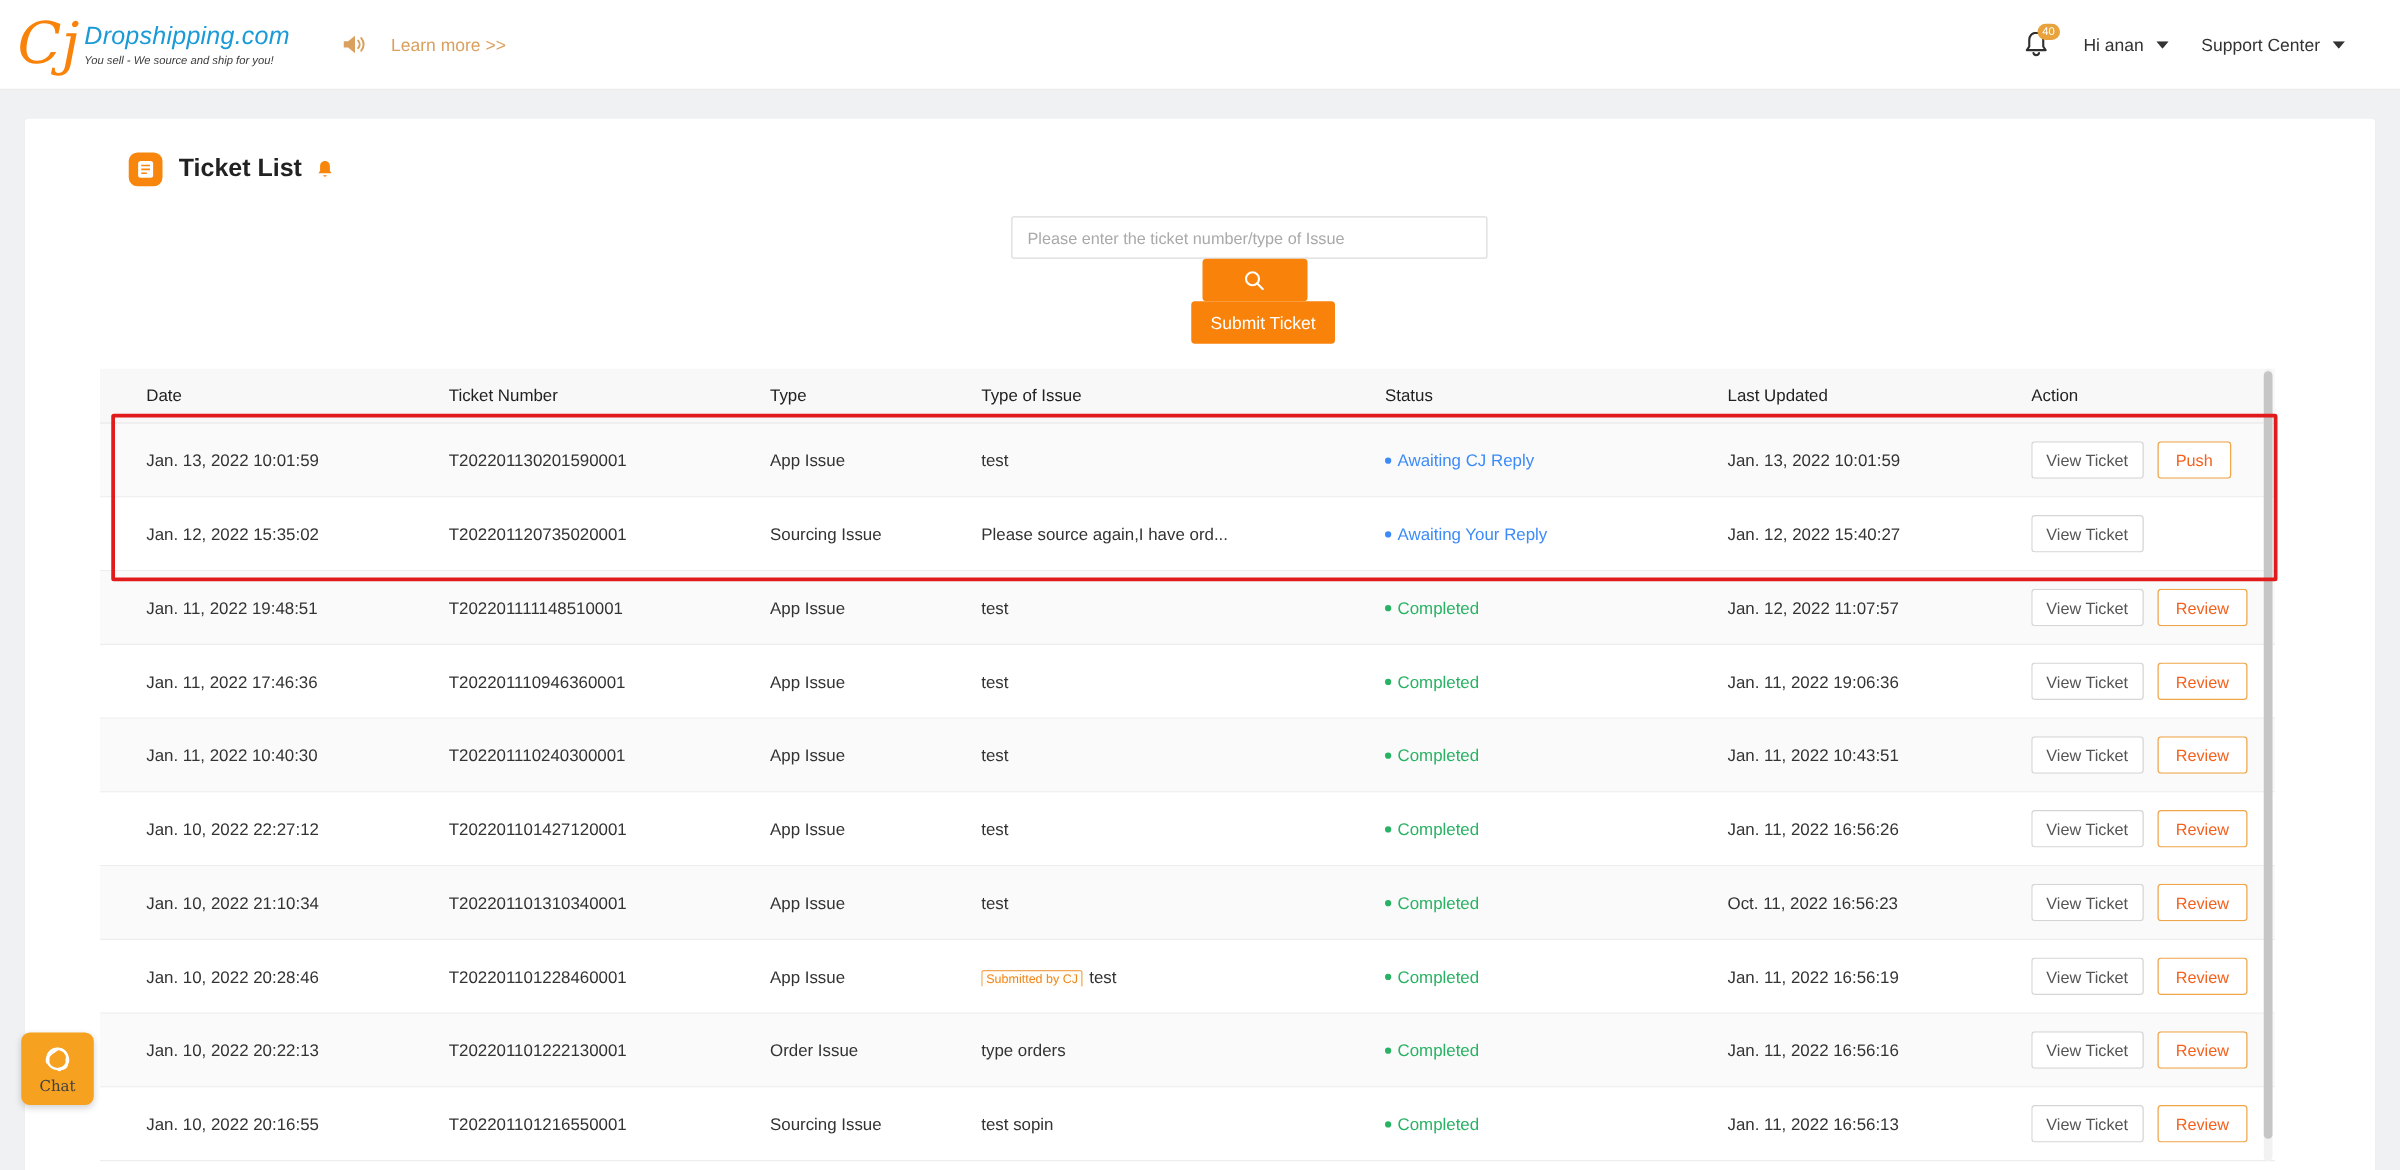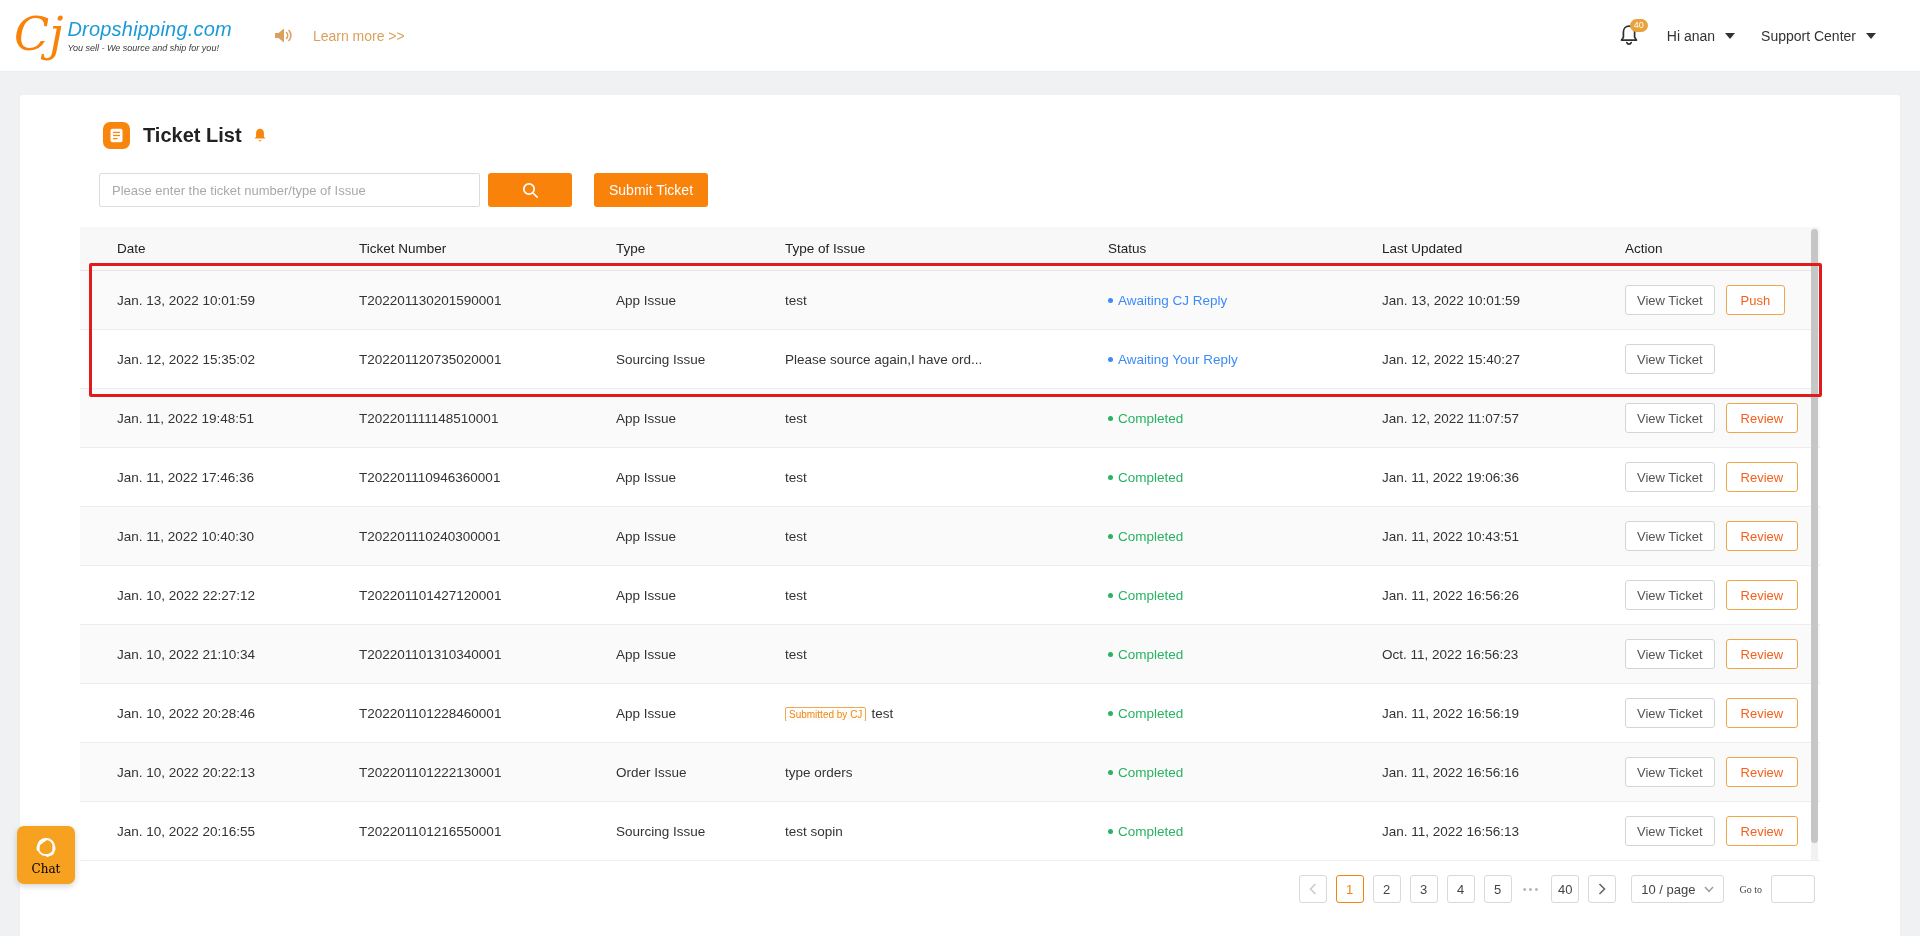--- a/index.html
+++ b/index.html
@@ -22,21 +22,21 @@
   .nav-drop { display:flex; align-items:center; gap:10px; font-size:14px; color:#333; cursor:pointer; }
 
   
   .card { background:#fff; margin:23px 20px 0 20px; border-radius:3px; padding-top:26px; position:relative; height:881px; box-shadow:0 1px 2px rgba(0,0,0,0.03); }
 
   .title-row { display:flex; align-items:center; margin-left:83px; height:28px; }
   .title-icon { width:27px; height:27px; background:#f8860d; border-radius:7px; display:flex; align-items:center; justify-content:center; }
   .page-title { font-size:20px; font-weight:bold; color:#222; margin-left:13px; }
   .title-bell { margin-left:11px; display:flex; }
 
-  .search-row { display:flex; align-items:center; margin:24px 0 0 79px; }
+  .search-row { display:flex; align-items:center; margin:24px 0 0 79px;flex-direction:column; }
   .search-input { width:381px; height:34px; border:1px solid #dcdcdc; border-radius:2px; padding:0 12px; font-size:13px; color:#333; outline:none; font-family:"Liberation Sans", sans-serif; }
   .search-input::placeholder { color:#a9a9a9; }
   .search-btn { width:84px; height:34px; background:#f8820a; border:none; border-radius:3px; margin-left:8px; cursor:pointer; display:flex; align-items:center; justify-content:center; }
   .submit-btn { height:34px; background:#f8820a; border:none; border-radius:3px; margin-left:22px; cursor:pointer; color:#fff; font-size:14px; padding:0 15px; font-family:"Liberation Sans", sans-serif; }
 
   
   .table-wrap { position:relative; margin:20px 0 0 60px; width:1740px; }
   .thead, .trow { display:grid; grid-template-columns:242px 257px 169px 323px 274px 243px 1fr; align-items:center; padding-left:37px; padding-right:14px; }
   .thead { height:44px; background:#f8f8f9; border-bottom:1px solid #e6e6e6; font-size:13.5px; color:#222; font-weight:500; }
   .trow { height:59px; border-bottom:1px solid #ededed; font-size:13.5px; color:#333; background:#fff; }
@@ -61,21 +61,21 @@
   .pg-btn { min-width:28px; height:28px; background:#fff; border:1px solid #d9d9d9; border-radius:3px; font-size:13px; color:#444; display:flex; align-items:center; justify-content:center; cursor:pointer; padding:0 5px; font-family:"Liberation Sans", sans-serif; }
   .pg-btn.active { border-color:#f8820a; color:#f8820a; }
   .pg-btn.disabled { cursor:default; }
   .pg-ellipsis { color:#b5b5b5; font-size:11px; letter-spacing:2px; padding:0 2px; cursor:pointer; }
   .pg-select { height:28px; border:1px solid #d9d9d9; border-radius:3px; background:#fff; display:flex; align-items:center; gap:8px; padding:0 9px; font-size:13px; color:#444; margin-left:6px; cursor:pointer; }
   .pg-goto-label { font-size:10px; color:#444; margin-left:7px;font-family:Liberation Serif, serif; }
   .pg-goto-input { width:44px; height:28px; border:1px solid #d9d9d9; border-radius:3px; outline:none; padding:0 6px; font-size:13px; font-family:"Liberation Sans", sans-serif; }
 
   
   .chat-btn { position:absolute; left:17px; top:826px; width:58px; height:58px; background:#f6a11f; border-radius:7px; display:flex; flex-direction:column; align-items:center; justify-content:center; cursor:pointer; box-shadow:0 2px 6px rgba(0,0,0,0.18); z-index:20; }
-  .chat-label { color:#000000; font-size:12px; font-family:"DejaVu Serif", serif; margin-top:1px; }
+  .chat-label { color:#404040; font-size:12px; font-family:"DejaVu Serif", serif; margin-top:1px; }
 </style>
 </head>
 <body>
 
 <div class="topbar">
   <div class="logo">
     <span class="logo-script">Cj</span>
     <span class="logo-text-wrap">
       <span class="logo-name">Dropshipping.com</span>
       <span class="logo-tag">You sell - We source and ship for you!</span>

